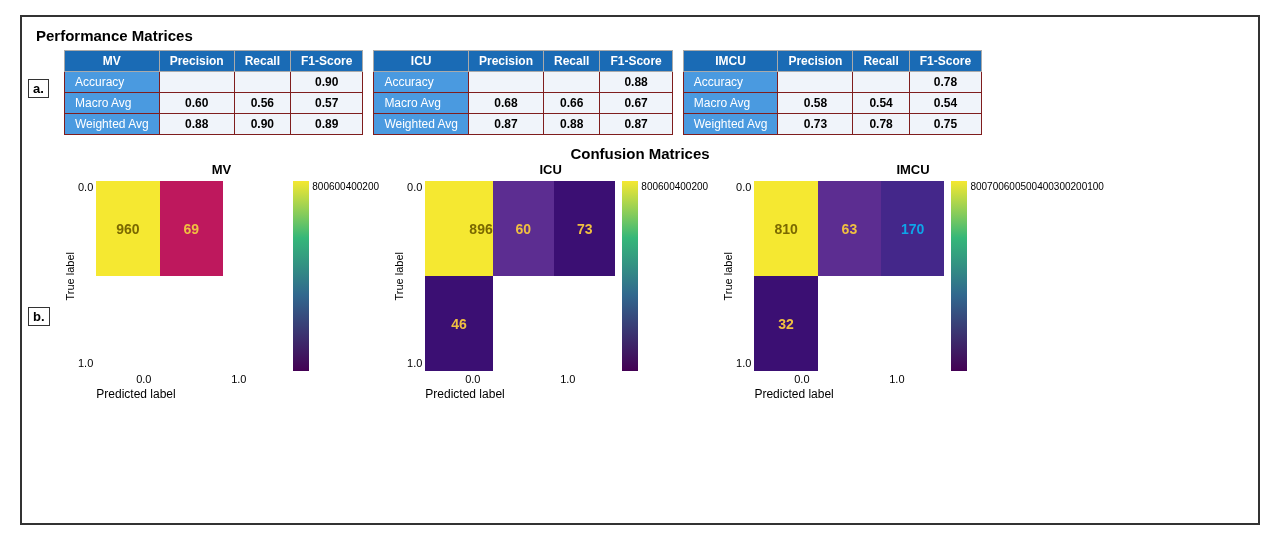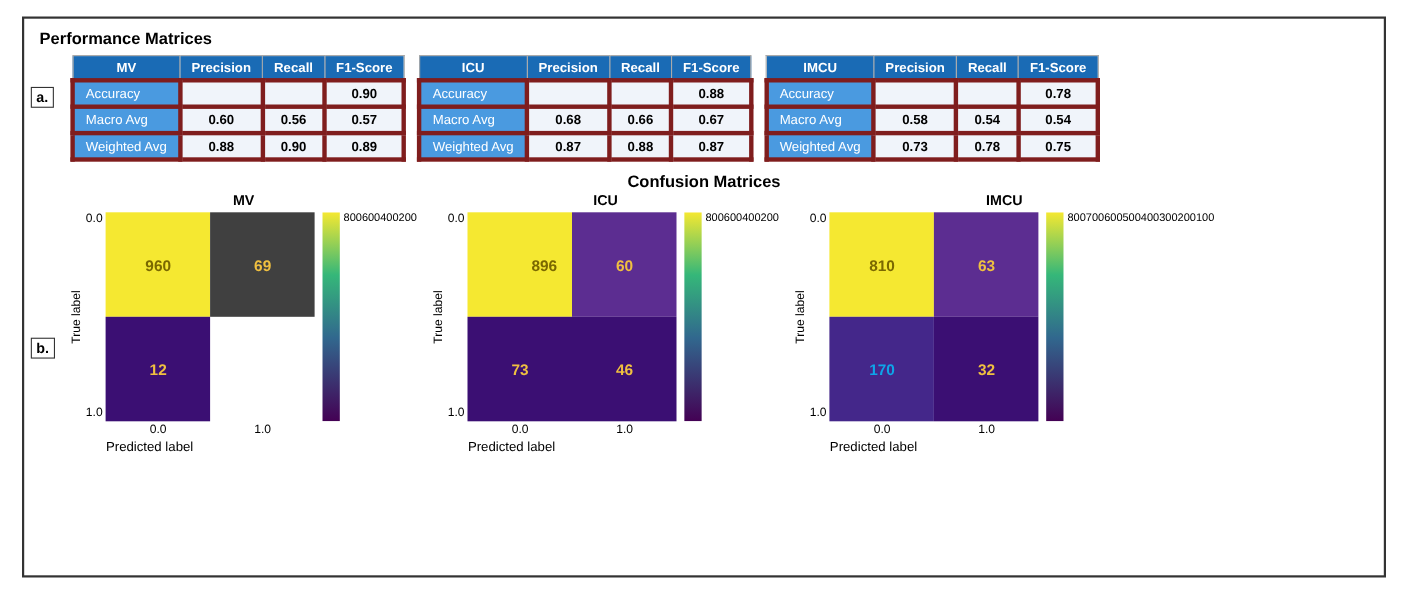--- a/index.html
+++ b/index.html
@@ -55,21 +55,21 @@
       border: 1px solid #aaa;
       font-weight: bold;
       text-align: center;
     }
     .perf-table th.row-header {
       background: #1a6bb5;
       color: #fff;
     }
     .perf-table td {
       padding: 3px 10px;
-      border: 4px solid #7f1d1d;
+      border: 1px solid #7f1d1d;
       text-align: center;
       background: #f0f4fa;
     }
     .perf-table td.row-label {
       background: #4a9ae0;
       color: #fff;
       font-weight: normal;
       text-align: left;
     }
     .perf-table td.bold-val {
@@ -121,21 +121,21 @@
     .cm-grid-wrap {
       display: flex;
       flex-direction: column;
       align-items: flex-start;
     }
     .cm-grid {
       position: relative;
       width: 190px;
       height: 190px;
       display: grid;
-      grid-template-columns: 1fr 1fr;
+      grid-template-columns: 1fr 1fr 1fr;
       grid-template-rows: 1fr 1fr;
     }
     .cm-cell {
       display: flex;
       align-items: center;
       justify-content: center;
       font-size: 14px;
       font-weight: bold;
       position: relative;
     }
@@ -294,23 +294,22 @@
             <span>0.0</span>
             <span>1.0</span>
           </div>
         </div>
         <div class="cm-grid-wrap">
           <div class="cm-grid">
 
             <div class="cm-cell" style="background:#f5e831;color:#7a6800;">960</div>
 
 
-            <div class="cm-cell" style="background:#404040;color:#f0c040;">69</div>
-
-            <div class="cm-cell" style="background:#3b0f73;color:#f0c040;">12</div>
+            <div class="cm-cell" style="background:#be185d;color:#f0c040;">69</div>
+
           </div>
           <div class="cm-xticks">
             <span>0.0</span>
             <span>1.0</span>
           </div>
           <div class="cm-xlabel">Predicted label</div>
         </div>
 
         <div class="colorbar-wrap">
           <svg class="colorbar" width="16" height="190">

